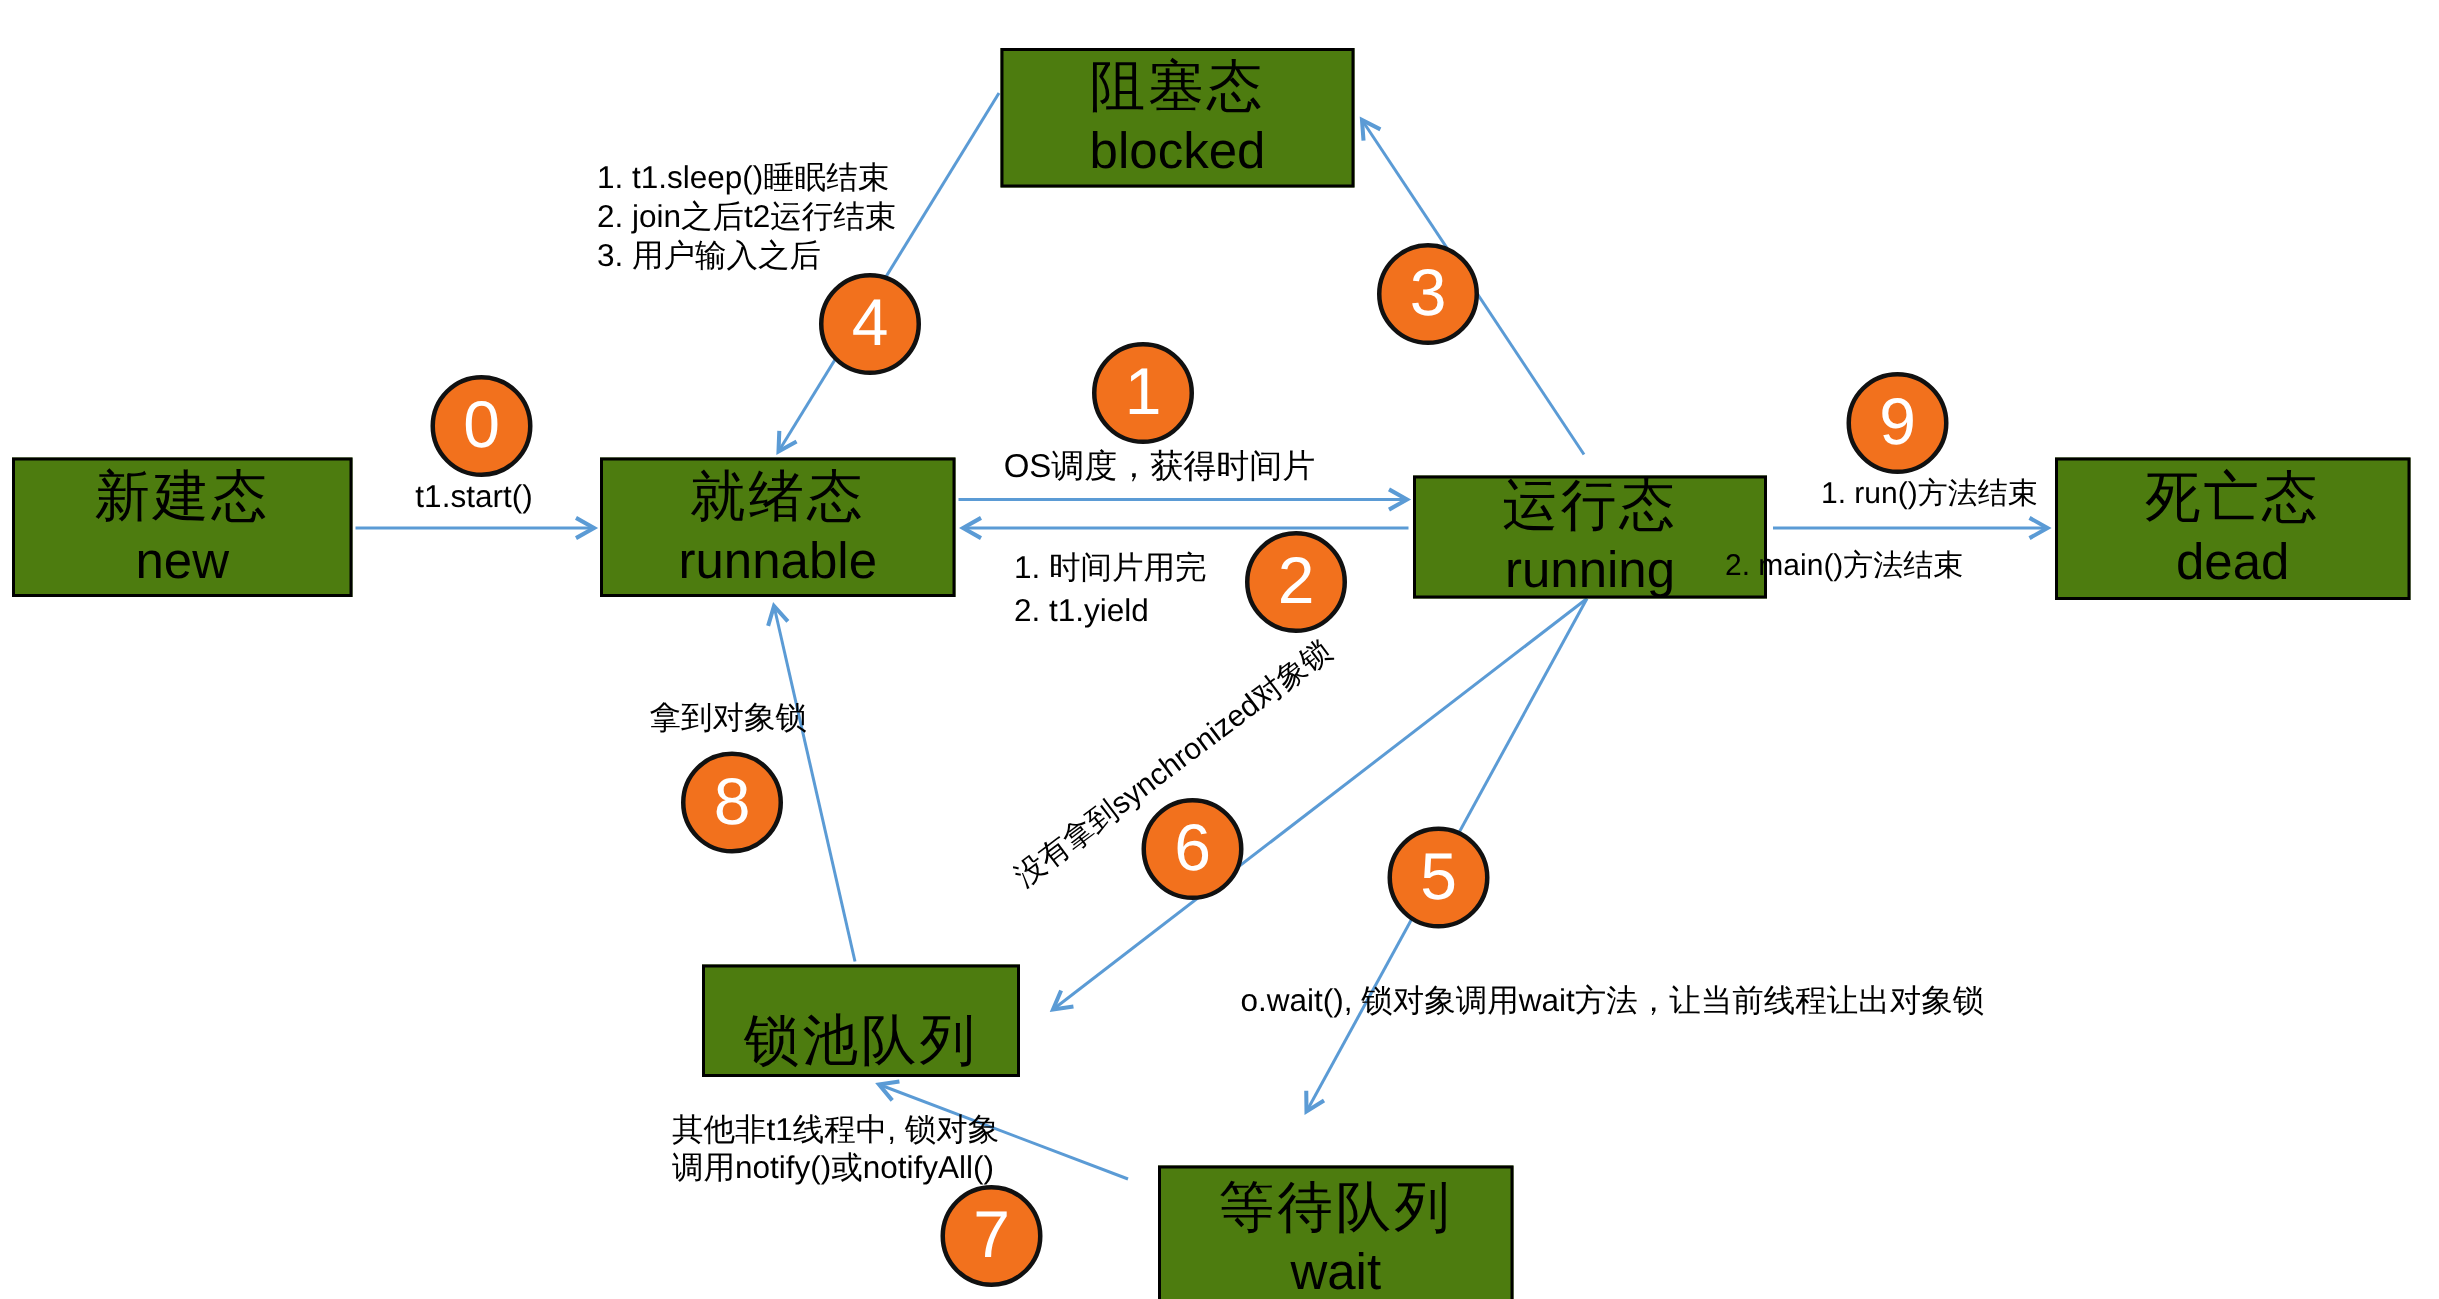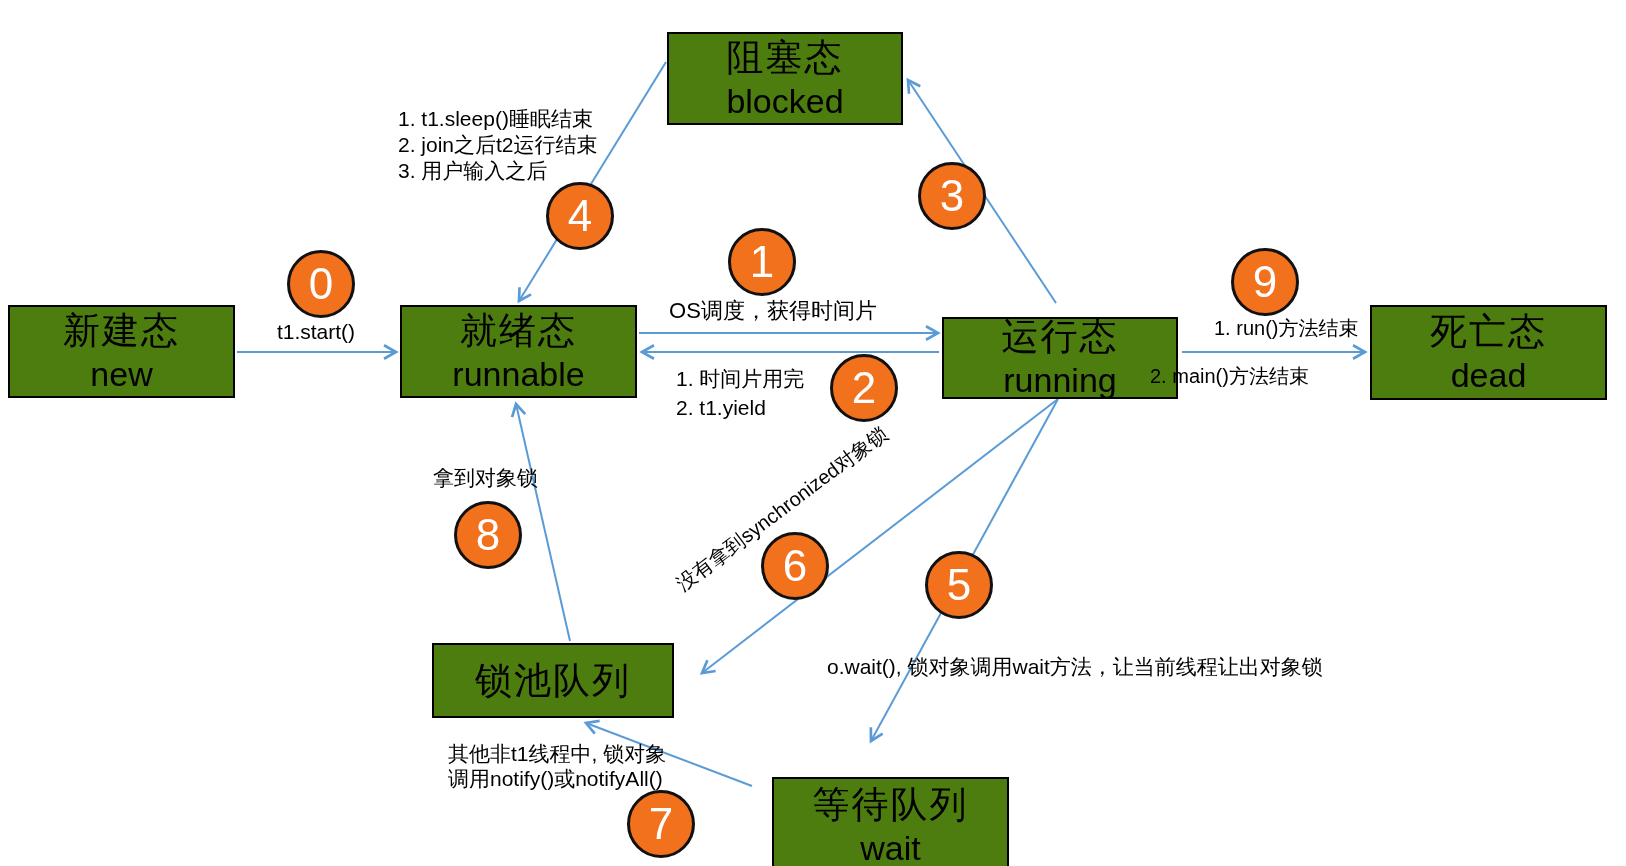--- a/index.html
+++ b/index.html
@@ -96,21 +96,21 @@
   <div class="state-box" style="left:942px; top:317px; width:236px; height:82px;">
     <div class="state-zh">运行态</div>
     <div class="state-en">running</div>
   </div>
 
   <div class="state-box" style="left:1370px; top:305px; width:237px; height:95px;">
     <div class="state-zh">死亡态</div>
     <div class="state-en">dead</div>
   </div>
 
-  <div class="state-box" style="left:432px; top:643px; width:242px; height:75px;">
+  <div class="state-box" style="left:468px; top:643px; width:212px; height:75px;justify-content:flex-end;">
     <div class="state-zh">锁池队列</div>
   </div>
 
   <div class="state-box" style="left:772px; top:745px; width:237px; height:97px;margin-top:32px;">
     <div class="state-zh">等待队列</div>
     <div class="state-en">wait</div>
   </div>
 
   <div class="badge" style="left:287px;  top:250px;">0</div>
   <div class="badge" style="left:728px;  top:228px;">1</div>

